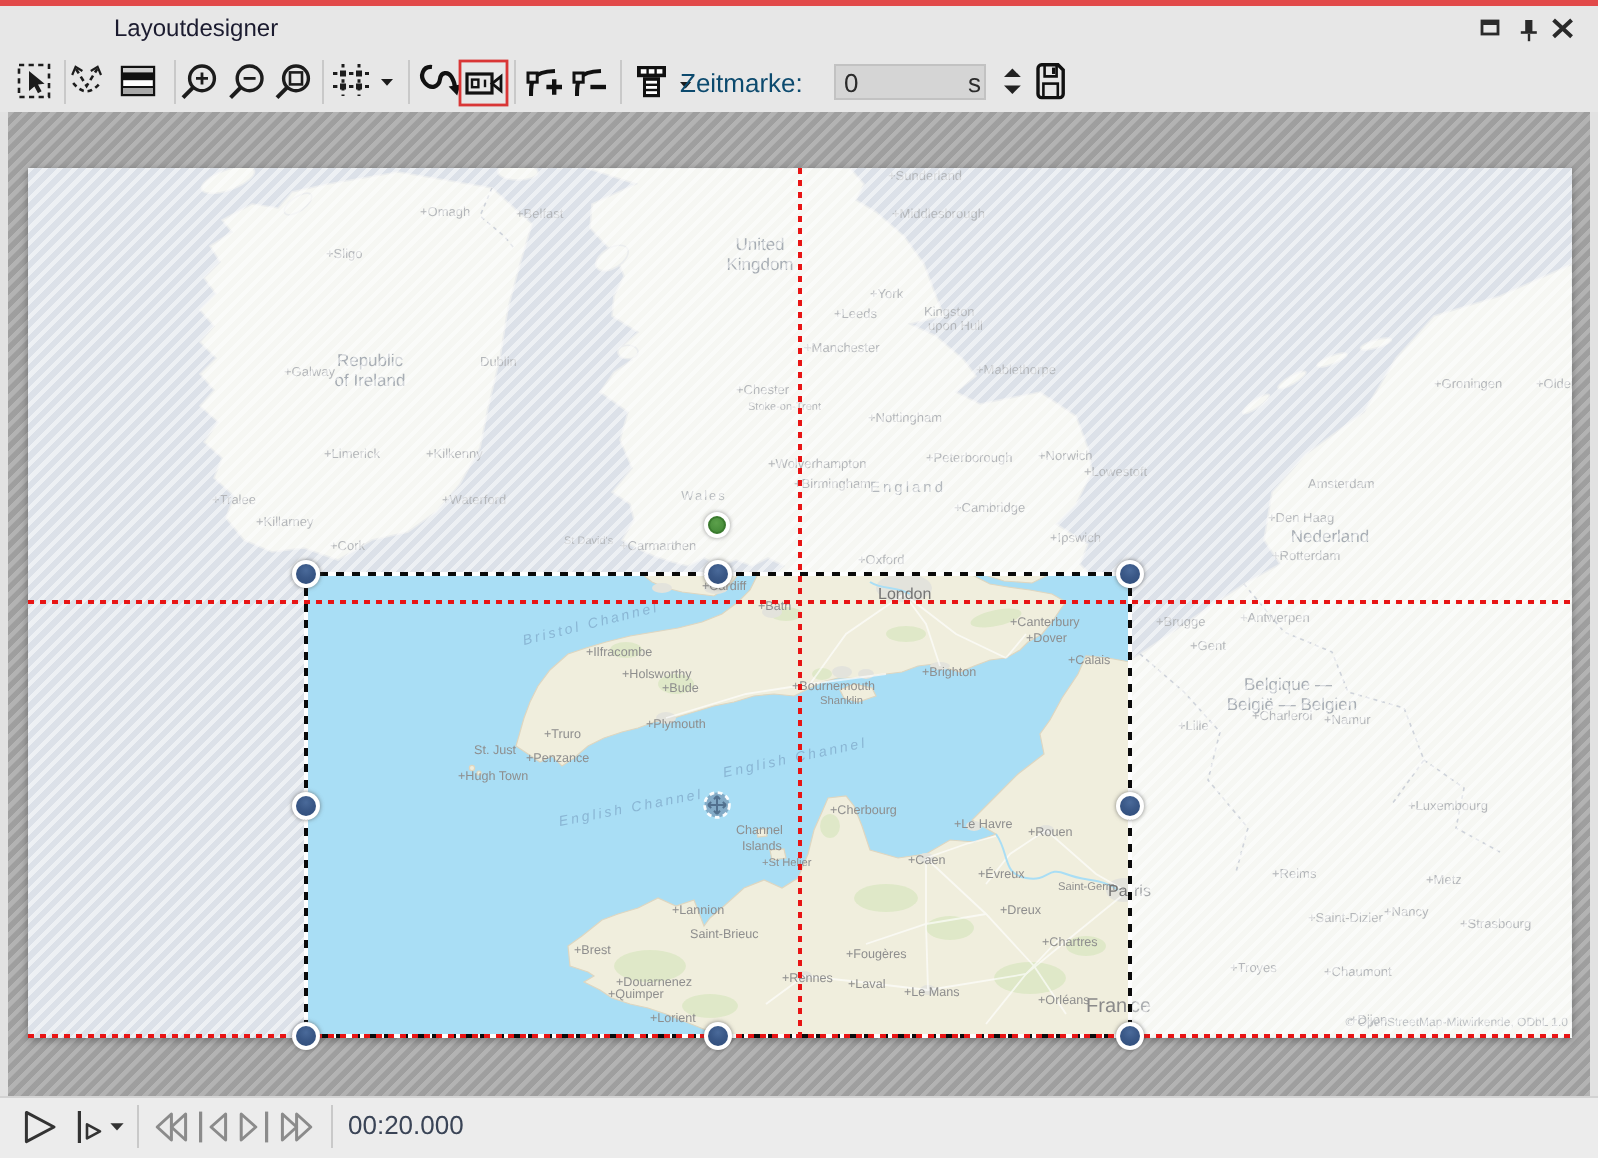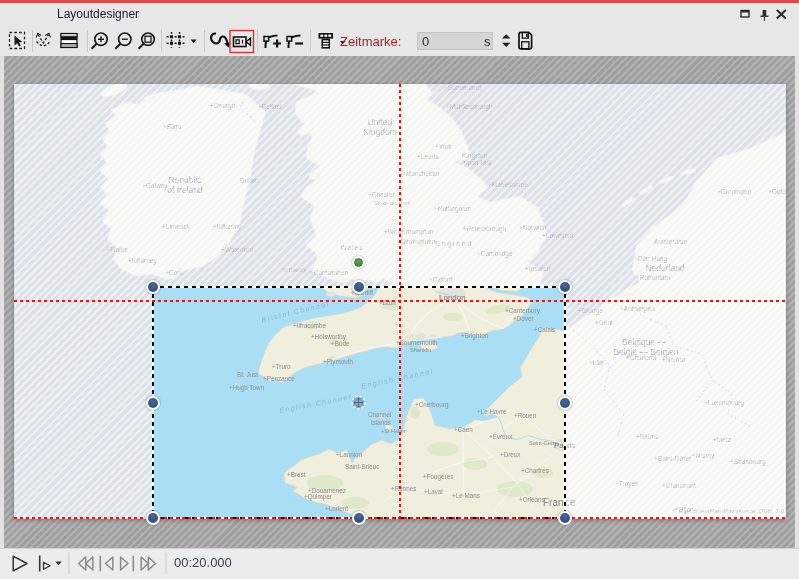--- a/index.html
+++ b/index.html
@@ -128,21 +128,21 @@
     <rect x="526" y="5.8" width="1.7" height="3.2" fill="#111" stroke="none"></rect>
     <rect x="521.7" y="13.8" width="7.2" height="7" stroke-width="1.3"></rect>
   </g>
 </svg>
 <div class="abs sep" style="left:32px;"></div>
 <div class="abs sep" style="left:87px;"></div>
 <div class="abs sep" style="left:161px;"></div>
 <div class="abs sep" style="left:204px;"></div>
 <div class="abs sep" style="left:257px;"></div>
 <div class="abs sep" style="left:310px;"></div>
-<div class="abs" style="left:340px;top:34px;font-size:13px;color:#b91c1c;">Zeitmarke:</div>
+<div class="abs" style="left:340px;top:34px;font-size:13px;color:#0c4a6e;">Zeitmarke:</div>
 <div class="abs" style="left:417px;top:32px;width:74px;height:16px;background:#d5d5d5;border:1px solid #c2c2c2;font-size:13px;color:#2b2b2b;">
   <span class="abs" style="left:4px;top:1px;">0</span>
   <span class="abs" style="left:66px;top:1px;">s</span>
 </div>
 <div id="canvas" class="abs">
   <div id="hatchgray" class="abs"></div>
   <div id="map" class="abs">
     <div id="bgmapwrap" class="abs" style="left:0;top:0;"><svg width="772" height="435" viewBox="0 0 772 435">
       <rect width="772" height="435" fill="#d8dee6"></rect>
       <g fill="#f5f6f2" stroke="#e9ebec" stroke-width="0.8">

